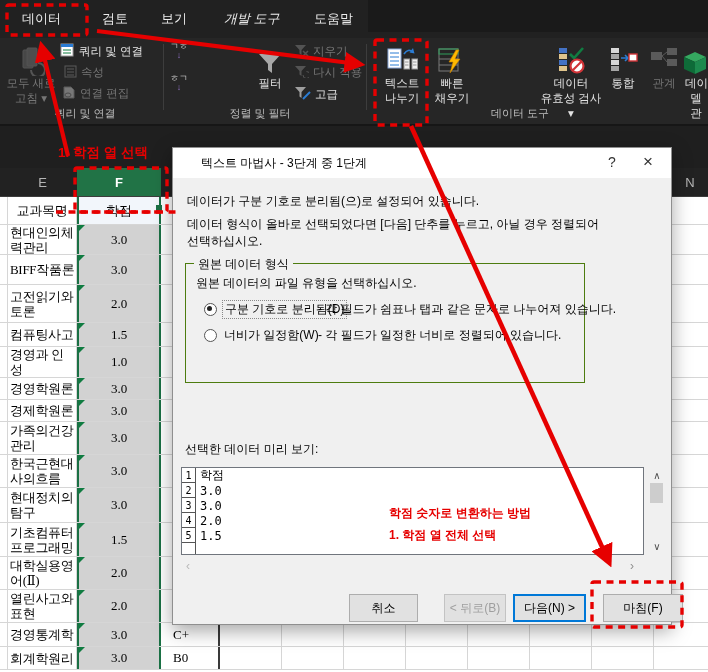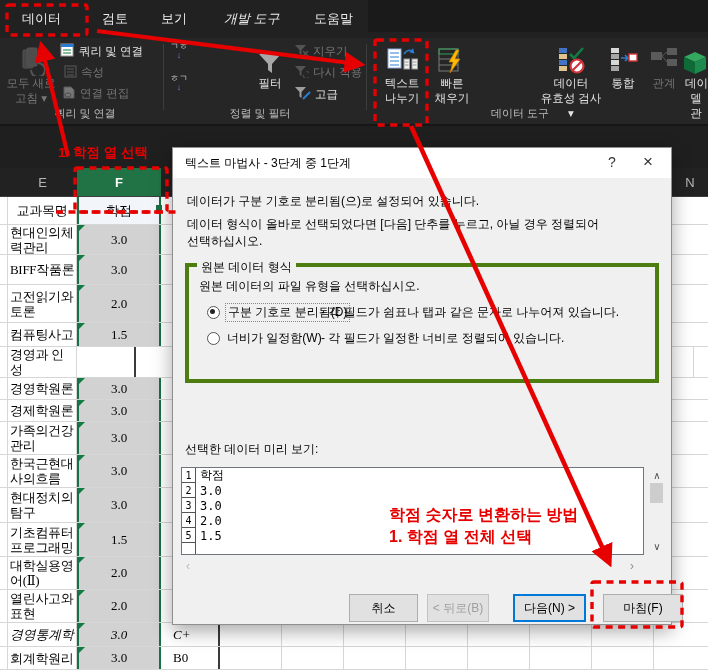--- a/index.html
+++ b/index.html
@@ -49,26 +49,26 @@
           font-family:"Liberation Serif","DejaVu Serif",serif;font-size:13px;color:#000;
           display:flex;align-items:center;padding-left:12px;overflow:hidden;white-space:nowrap}
   .cell-rest{flex:1;background:repeating-linear-gradient(to right,transparent 0 61px,#d6d6d6 61px 62px)}
   #hdrrow .cell-e,#hdrrow .cell-g{justify-content:center;padding-left:0}
   .fillhandle{position:absolute;right:-3px;top:8px;width:6px;height:6px;background:#1a7044}
   
   #dialog{position:absolute;left:172px;top:147px;width:500px;height:478px;background:#f0f0f0;
           border:1px solid #8f8f8f;box-sizing:border-box;z-index:5;
           box-shadow:0 6px 18px rgba(0,0,0,.35);font-size:12px;color:#000}
   #dlg-titlebar{position:absolute;left:0;top:0;right:0;height:30px;background:#fff;display:flex;align-items:center}
-  #dlg-title{margin-left:12px;font-size:12px}
+  #dlg-title{margin-left:28px;font-size:12px}
   .dlg-cap{position:absolute;top:0;width:30px;height:28px;display:flex;align-items:center;
            justify-content:center;color:#333;font-size:14px;cursor:default}
   #dlg-line2{white-space:nowrap}
-  #groupbox{position:absolute;left:12px;top:115px;width:474px;height:120px;
-            border:4px solid #4d7c0f;box-sizing:border-box}
+  #groupbox{position:absolute;left:12px;top:115px;width:400px;height:120px;
+            border:1px solid #4d7c0f;box-sizing:border-box}
   #gb-legend{position:absolute;left:8px;top:-8px;background:#f0f0f0;padding:0 4px;font-size:12px}
   .radiorow{position:absolute;left:18px;height:16px;display:flex;align-items:center}
   .radio{width:13px;height:13px;border:1px solid #555;border-radius:50%;background:#fff;
          box-sizing:border-box;position:relative;margin-right:5px;flex:0 0 auto}
   .radio.on::after{content:"";position:absolute;left:2px;top:2px;width:5px;height:5px;
                    border-radius:50%;background:#222}
   .rlabel{padding:0 2px;white-space:nowrap}
   .rlabel.focus{border:1px dotted #888}
   .rdesc{position:absolute;left:114px;white-space:nowrap}
   #previewbox{position:absolute;left:8px;top:319px;width:463px;height:88px;background:#fff;
@@ -83,21 +83,21 @@
   .hsarrow{position:absolute;font-size:12px;color:#b9b9b9}
   .dbtn{position:absolute;top:446px;height:28px;background:#e1e1e1;border:1px solid #adadad;
         box-sizing:border-box;font-size:12px;display:flex;align-items:center;justify-content:center;
         cursor:default}
   .dbtn.default{border:2px solid var(--blue)}
   .dbtn.disabled{color:#9f9f9f;border-color:#c3c3c3}
   
   #overlay{position:absolute;left:0;top:0;width:708px;height:672px;z-index:9;pointer-events:none}
   .redtext{position:absolute;color:var(--red);font-weight:bold;z-index:10;pointer-events:none;white-space:nowrap}
   #ann-step1{left:58px;top:144px;font-size:13.5px}
-  .howto{left:389px;font-size:16px}
+  .howto{left:389px;font-size:12px}
 </style>
 </head>
 <body>
 
 <div id="app">
 
   <div id="menubar">
     <div class="dark-right"></div>
     <div id="menu-tabs">
         <div class="tab" style="left: 18px;">데이터</div>
@@ -356,20 +356,24 @@
           <div class="cell-f">
             <span class="tri"></span>
             <span>1.5</span>
           </div>
           <div class="cell-g"></div>
           <div class="cell-rest"></div>
         </div>
         <div class="srow" style="height: 31px;">
           <div class="cell-sliver"></div>
           <div class="cell-e">경영과 인성</div>
+          <div class="cell-f">
+            <span class="tri"></span>
+            <span>1.0</span>
+          </div>
           <div class="cell-g"></div>
           <div class="cell-rest"></div>
         </div>
         <div class="srow" style="height: 22px;">
           <div class="cell-sliver"></div>
           <div class="cell-e">경영학원론</div>
           <div class="cell-f">
             <span class="tri"></span>
             <span>3.0</span>
           </div>
@@ -439,21 +443,21 @@
         <div class="srow" style="height: 33px;">
           <div class="cell-sliver"></div>
           <div class="cell-e">열린사고와표현</div>
           <div class="cell-f">
             <span class="tri"></span>
             <span>2.0</span>
           </div>
           <div class="cell-g"></div>
           <div class="cell-rest"></div>
         </div>
-        <div class="srow" style="height: 24px; font-style: italic;">
+        <div class="srow" style="height: 24px;">
           <div class="cell-sliver"></div>
           <div class="cell-e">경영통계학</div>
           <div class="cell-f">
             <span class="tri"></span>
             <span>3.0</span>
           </div>
           <div class="cell-g">C+</div>
           <div class="cell-rest"></div>
         </div>
         <div class="srow" style="height: 23px;">
@@ -523,21 +527,21 @@
           </div>
         </div>
     </div>
     <div class="vscroll" style="top:322px">∧</div>
     <div class="vthumb"></div>
     <div class="vscroll" style="top:393px">∨</div>
     <div class="hsarrow" style="left:13px;top:411px">‹</div>
     <div class="hsarrow" style="left:457px;top:411px;color:#8f8f8f">›</div>
 
     <div class="dbtn" style="left:176px;width:69px">취소</div>
-    <div class="dbtn disabled" style="left:254px;width:62px">&lt; 뒤로(B)</div>
+    <div class="dbtn disabled" style="left:271px;width:62px">&lt; 뒤로(B)</div>
     <div class="dbtn default" style="left:340px;width:73px">다음(N) &gt;</div>
     <div class="dbtn" style="left:430px;width:80px">마침(F)</div>
   </div>
 
   <svg id="overlay">
     <defs>
       <marker id="ah" markerWidth="5" markerHeight="5" refX="3.2" refY="2.5" orient="auto">
         <path d="M0 0 L5 2.5 L0 5 Z" fill="#e60000"></path>
       </marker>
     </defs>

